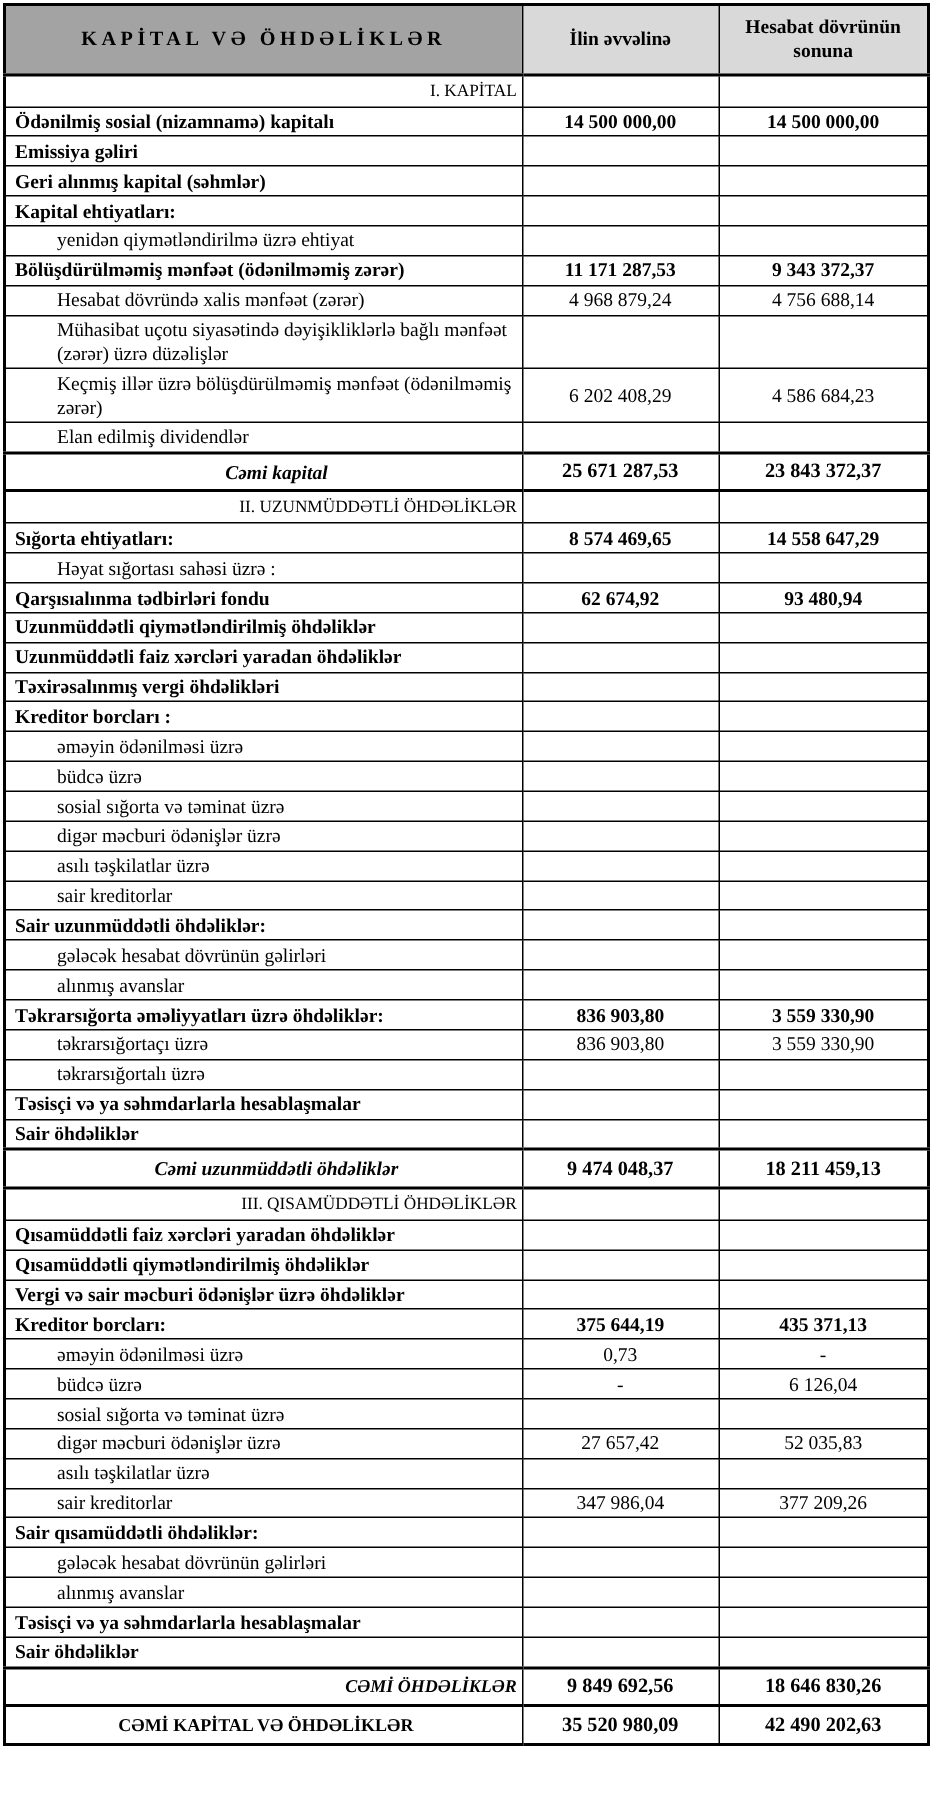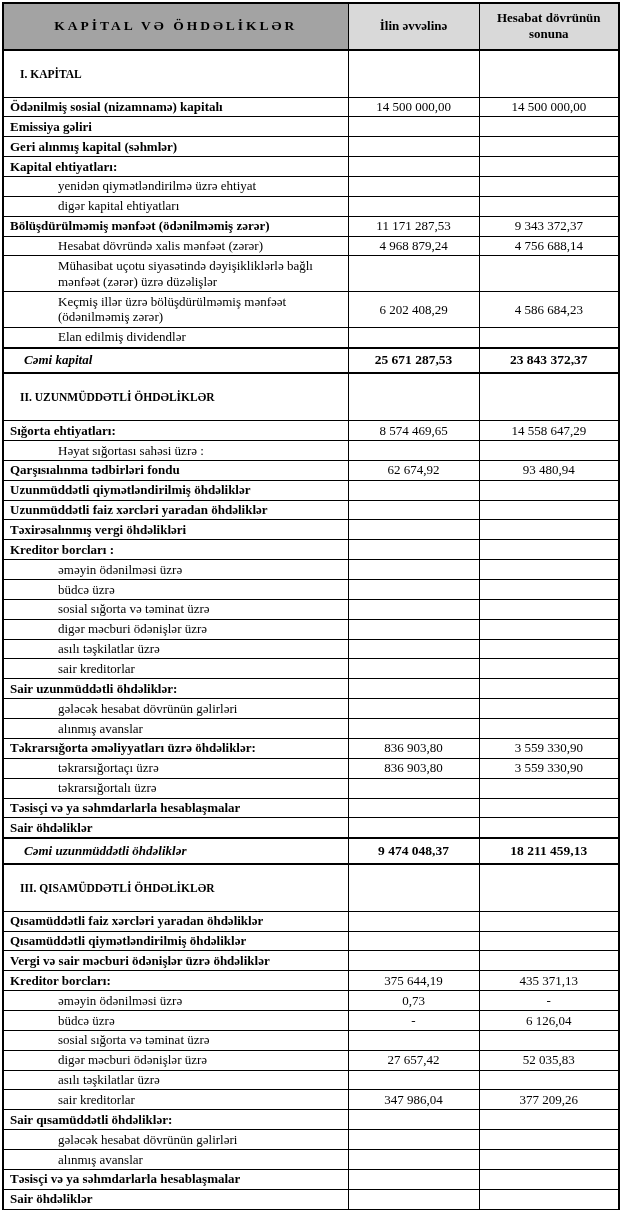--- a/index.html
+++ b/index.html
@@ -43,36 +43,37 @@
   td {
     font-size: 13px;
     line-height: 1.22;
     padding: 1.5px 3px;
   }
   td.label-cell { text-align: left; padding-left: 6px; }
   td.value-cell { text-align: center; }
 
   tr.section td { border-top: 2px solid #000; }
   tr.section td.label-cell {
-    text-align: left;
-    font-weight: bold;
+    text-align: right;
+    font-weight: normal;
     font-size: 11.5px;
-    padding: 16px;
+    padding: 3px;
   }
   tr.main td.label-cell { font-weight: bold; }
-  tr.main td.value-cell { font-weight: normal; }
-  tr.sub td.label-cell { padding-left: 54px; font-weight: normal; }
+  tr.main td.value-cell { font-weight: bold; }
+  tr.sub td.label-cell { padding-left: 34px; font-weight: normal; }
 
   tr.total td, tr.grand td, tr.grandfinal td {
     border-top: 2px solid #000;
     border-bottom: 2px solid #000;
     padding-top: 3.5px;
     padding-bottom: 3.5px;
   }
   tr.total td.label-cell {
+    text-align: center;
     font-weight: bold;
     font-style: italic;
     font-size: 13px;
     padding-left: 20px;
   }
   tr.grand td.label-cell {
     text-align: right;
     font-weight: bold;
     font-style: italic;
     font-size: 12px;
@@ -127,25 +128,20 @@
         <tr class="main">
           <td class="label-cell">Kapital ehtiyatları:</td>
           <td class="value-cell"></td>
           <td class="value-cell"></td>
         </tr>
         <tr class="sub">
           <td class="label-cell">yenidən qiymətləndirilmə üzrə ehtiyat</td>
           <td class="value-cell"></td>
           <td class="value-cell"></td>
         </tr>
-        <tr class="sub">
-          <td class="label-cell">digər kapital ehtiyatları</td>
-          <td class="value-cell"></td>
-          <td class="value-cell"></td>
-        </tr>
         <tr class="main">
           <td class="label-cell">Bölüşdürülməmiş mənfəət (ödənilməmiş zərər)</td>
           <td class="value-cell">11 171 287,53</td>
           <td class="value-cell">9 343 372,37</td>
         </tr>
         <tr class="sub">
           <td class="label-cell">Hesabat dövründə xalis mənfəət (zərər)</td>
           <td class="value-cell">4 968 879,24</td>
           <td class="value-cell">4 756 688,14</td>
         </tr>

